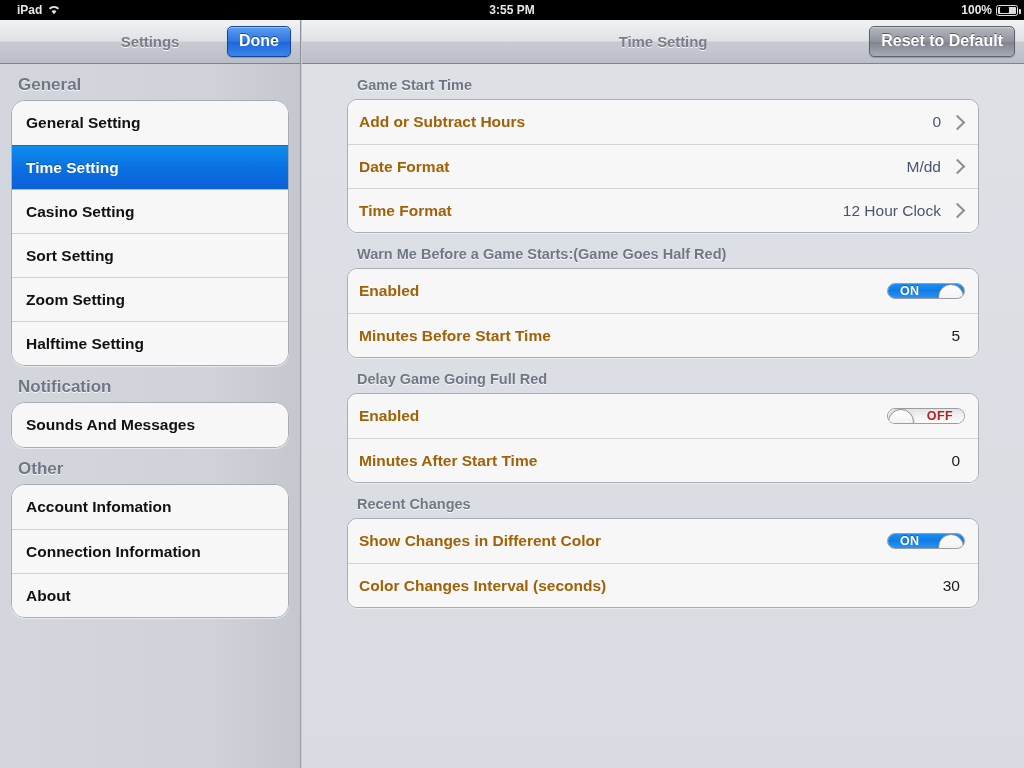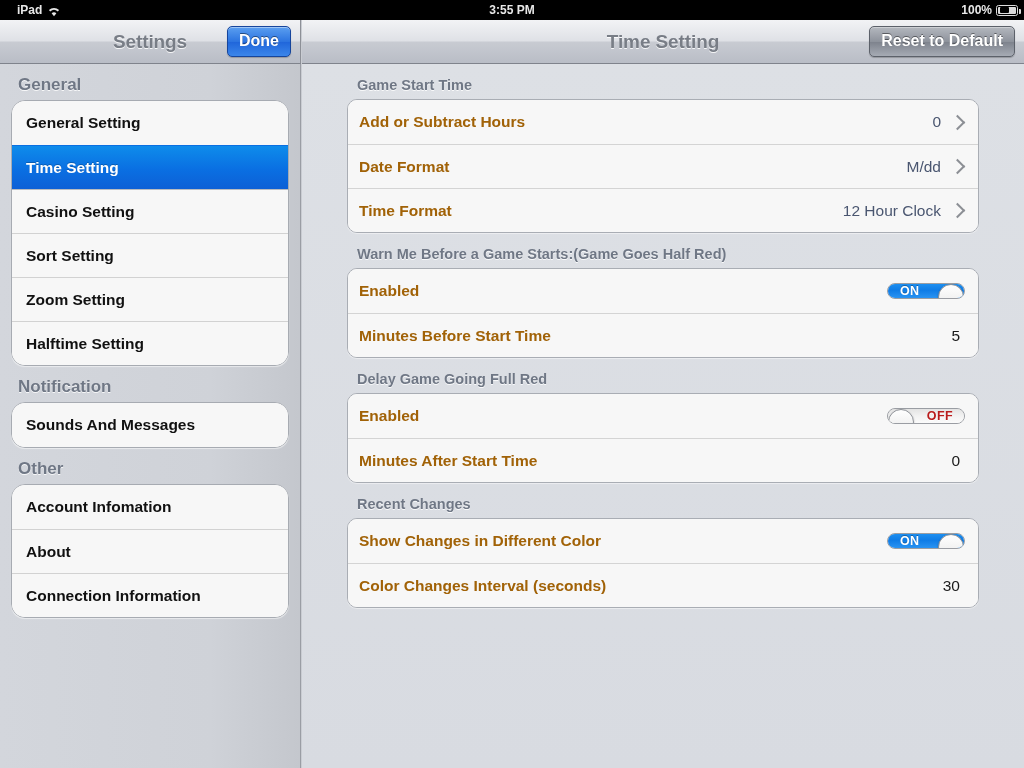--- a/index.html
+++ b/index.html
@@ -11,21 +11,21 @@
   }
   #screen { position:relative; width:1024px; height:768px; }
 
   
   .statusbar {
     position:absolute; top:0; left:0; width:1024px; height:20px;
     background:#000; color:#e8e8e8;
     font-size:12px; font-weight:bold;
     display:flex; align-items:center;
   }
-  .sb-left { position:absolute; left:6px; display:flex; align-items:center; gap:5px;padding-left:11px; }
+  .sb-left { position:absolute; left:6px; display:flex; align-items:flex-start; gap:5px;padding-left:11px; }
   .sb-center { position:absolute; left:0; width:100%; text-align:center; }
   .sb-right { position:absolute; right:6px; display:flex; align-items:center; gap:4px; }
   .wifi-ico { display:inline-block; width:14px; height:11px; position:relative; top:1px; }
   .batt {
     display:inline-block; width:22px; height:11px;
     border:1.3px solid #dcdcdc; border-radius:2.5px; position:relative;
   }
   .batt::after {
     content:""; position:absolute; right:-4px; top:3px;
     width:2.5px; height:5px; background:#dcdcdc; border-radius:0 1px 1px 0;
@@ -43,21 +43,21 @@
   .navbar {
     position:absolute; top:20px; height:44px;
     background:linear-gradient(to bottom,#f2f3f5 0%,#dfe1e6 48%,#c8cbd2 52%,#b9bdc6 100%);
     border-bottom:1px solid #7f838c;
     display:flex; align-items:center;
   }
   .navbar.left  { left:0; width:301px; border-right:1px solid #8d9097; }
   .navbar.right { left:302px; width:722px; }
   .nav-title {
     position:absolute; left:0; width:100%; text-align:center;
-    font-size:19px; font-weight:bold; color:#787d86;
+    font-size:15px; font-weight:bold; color:#787d86;
     text-shadow:0 1px 0 rgba(255,255,255,0.85);
     letter-spacing:-0.1px;
   }
   .nav-btn {
     position:relative; z-index:3;
     font-size:16px; font-weight:bold; color:#fff;
     padding:5px 11px; border-radius:5px;
     text-shadow:0 -1px 0 rgba(0,0,0,0.45);
     line-height:1.15;
   }
@@ -227,24 +227,24 @@
         <div class="srow">
           <span>Sounds And Messages</span>
         </div>
       </div>
       <div class="sec-hdr">Other</div>
       <div class="group">
         <div class="srow">
           <span>Account Infomation</span>
         </div>
         <div class="srow">
+          <span>Connection Information</span>
+        </div>
+        <div class="srow">
           <span>About</span>
-        </div>
-        <div class="srow">
-          <span>Connection Information</span>
         </div>
       </div>
     </div>
 
   <div class="main" id="main">
       <div class="m-sec-hdr">Game Start Time</div>
       <div class="mgroup">
         <div class="mrow">
           <div class="mlabel">Add or Subtract Hours</div>
           <div class="mval">0</div>

